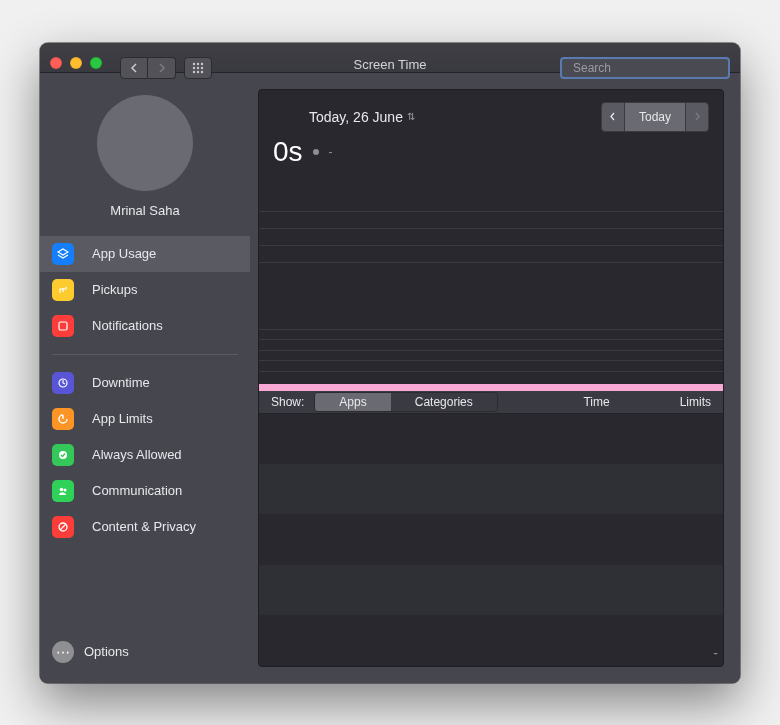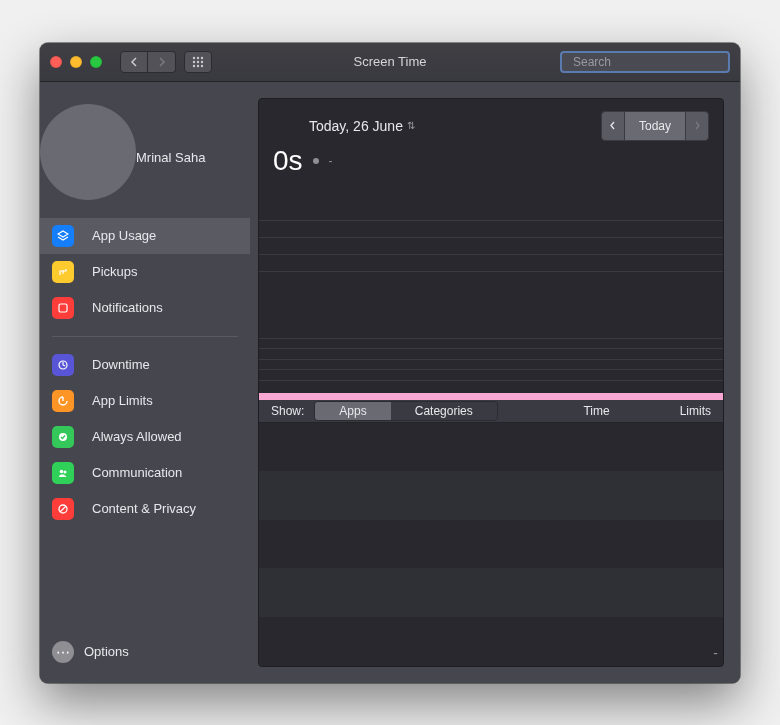--- a/index.html
+++ b/index.html
@@ -12,24 +12,24 @@
   .window {
     width: 700px; height: 640px;
     background: #32323a;
     border-radius: 8px;
     box-shadow: 0 20px 50px rgba(0,0,0,0.45), 0 0 0 1px rgba(0,0,0,0.4);
     display: flex; flex-direction: column;
     overflow: hidden;
   }
   
   .titlebar {
-    height: 39px;
+    height: 30px;
     background: linear-gradient(#3f3f44, #393940);
     border-bottom: 1px solid #232328;
-    display: flex; align-items: center;
+    display: flex; 
     padding: 14px 10px;
     position: relative;
   }
   .traffic { display: flex; gap: 8px; }
   .dot { width: 12px; height: 12px; border-radius: 50%; box-shadow: inset 0 0 1px rgba(0,0,0,0.4); }
   .dot.red { background: #ff5f57; }
   .dot.yellow { background: #febc2e; }
   .dot.green { background: #28c840; }
   .nav-group { display: flex; margin-left: 18px; gap: 0; }
   .nav-btn {
@@ -61,21 +61,21 @@
   
   .body {
     flex: 1; display: flex; overflow: hidden;
     background: #46464e;
   }
   
   .sidebar {
     width: 210px; background: #46464e; display: flex; flex-direction: column;
     padding-top: 22px;
   }
-  .avatar-area { display: flex; flex-direction: row; align-items: center; padding-bottom: 18px; }
+  .avatar-area { display: flex; flex-direction: column; align-items: center; padding-bottom: 18px; }
   .avatar { width: 96px; height: 96px; border-radius: 50%; background: #6a6a72; }
   .username { color: #e7e7ec; font-size: 13px; margin-top: 12px; }
 
   .side-list { display: flex; flex-direction: column; }
   .side-item {
     display: flex; align-items: center; gap: 18px;
     height: 36px; padding: 0 12px; color: #e7e7ec; font-size: 13px;
   }
   .side-item.selected { background: #5a5a63; }
   .side-sep { height: 1px; background: #5a5a63; margin: 10px 12px; }

